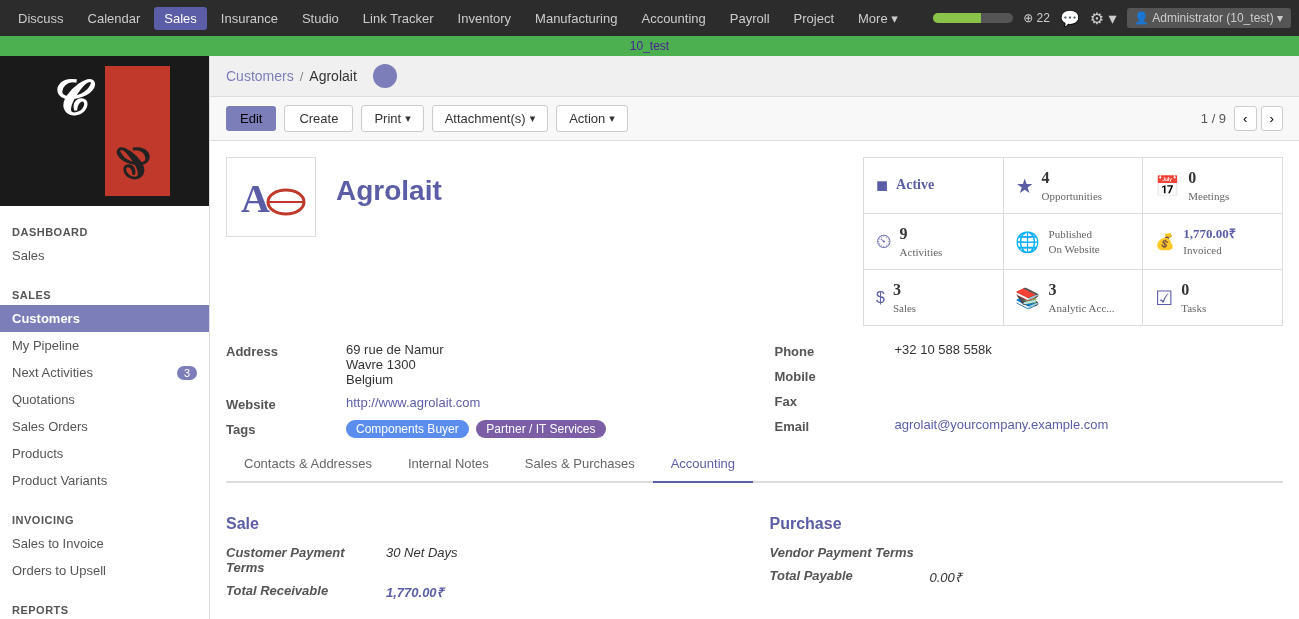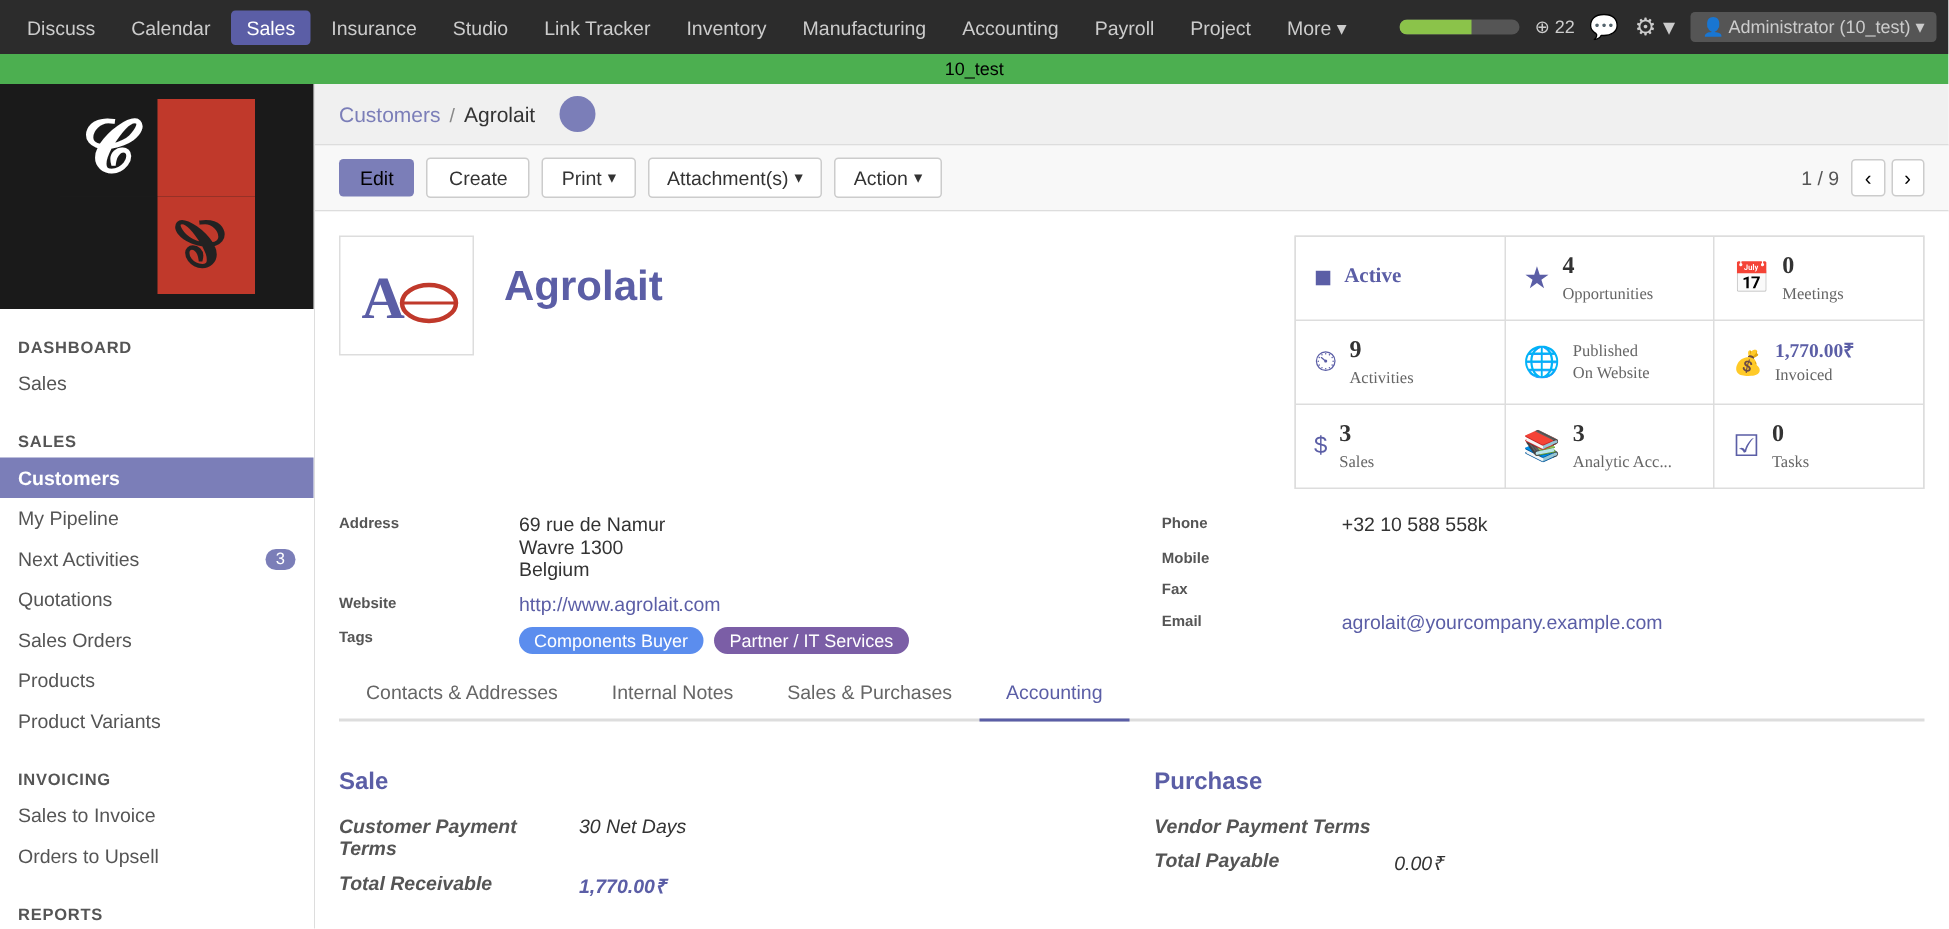--- a/index.html
+++ b/index.html
@@ -16,21 +16,21 @@
     }
     .top-nav-item.active { background: #5b5ea6; color: #fff; }
     .top-nav-right {
       margin-left: auto; display: flex; align-items: center; gap: 10px; color: #ccc; font-size: 12px;
     }
     .progress-bar-container { width: 80px; height: 10px; background: #555; border-radius: 5px; overflow: hidden; }
     .progress-bar-fill { height: 100%; background: #8bc34a; width: 60%; }
 
     
     .tenant-bar {
-      background: #4caf50; color: #000000; text-align: center; font-size: 12px; padding: 2px; height: 20px; line-height: 16px;
+      background: #4caf50; color: #4c1d95; text-align: center; font-size: 12px; padding: 2px; height: 20px; line-height: 16px;
     }
 
     .main-layout { display: flex; height: calc(619px - 56px); }
 
     
     .sidebar {
       width: 210px; background: #fff; border-right: 1px solid #ddd; overflow-y: auto;
       flex-shrink: 0; padding-bottom: 20px;
     }
     .sidebar-logo { background: #1a1a1a; padding: 10px; display: flex; justify-content: center; align-items: center; }
@@ -100,21 +100,21 @@
     
     .stat-boxes { display: grid; grid-template-columns: repeat(3, 1fr); gap: 1px; background: #ddd; border: 1px solid #ddd; flex-shrink: 0; width: 420px; }
     .stat-box {
       background: #fff; padding: 10px 12px; display: flex; align-items: center; gap: 8px; cursor: pointer;
     }
     .stat-icon { font-size: 20px; color: #5b5ea6; flex-shrink: 0; }
     .stat-info { line-height: 1.3; font-family: Liberation Serif, serif; }
     .stat-num { font-size: 16px; font-weight: bold; color: #333; }
     .stat-label { font-size: 11px; color: #666; }
     .form-row { display: flex; margin-bottom: 8px; }
-    .form-label { width: 120px; font-weight: bold; color: #555; font-size: 10px; padding-top: 2px; flex-shrink: 0; }
+    .form-label { width: 120px; font-weight: bold; color: #555; font-size: 13px; padding-top: 2px; flex-shrink: 0; }
     .form-value { color: #333; font-size: 13px; }
     .form-value a { color: #5b5ea6; text-decoration: none; }
     .tag {
       display: inline-block; padding: 2px 10px; border-radius: 12px; font-size: 12px; margin-right: 4px; color: #fff; font-weight: 500;
     }
     .tag-blue { background: #5b8dee; }
     .tag-purple { background: #7b5ea6; }
 
     
     .two-col-form { display: flex; gap: 0; }

